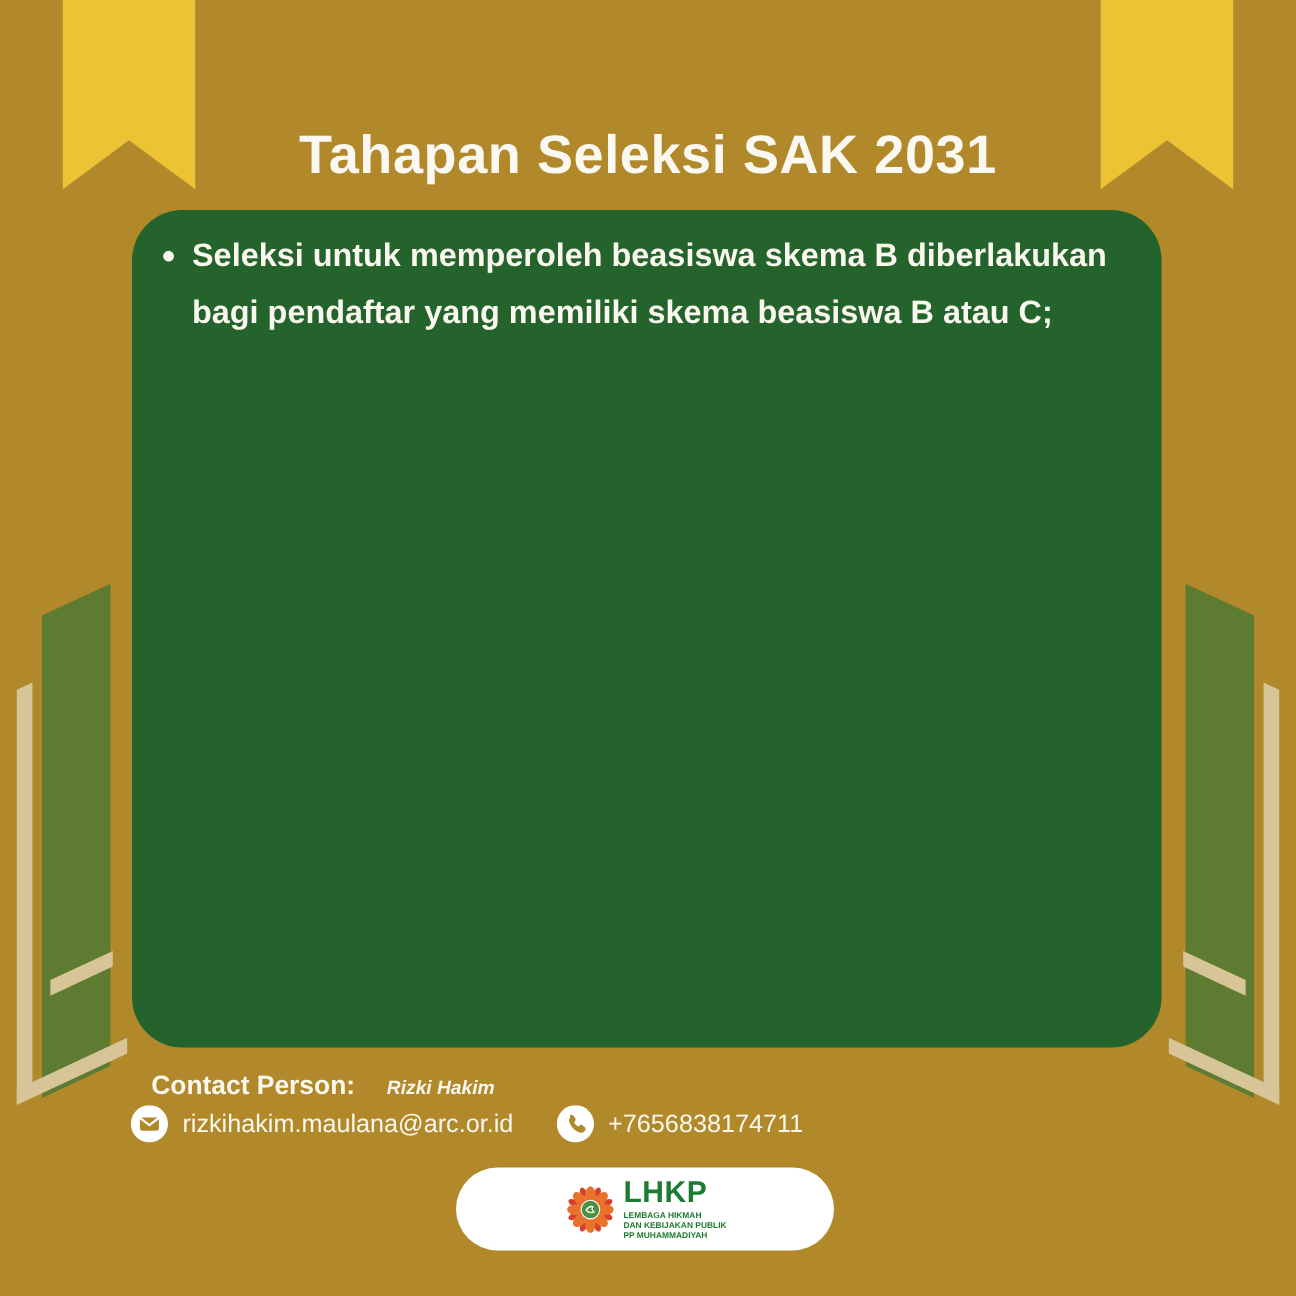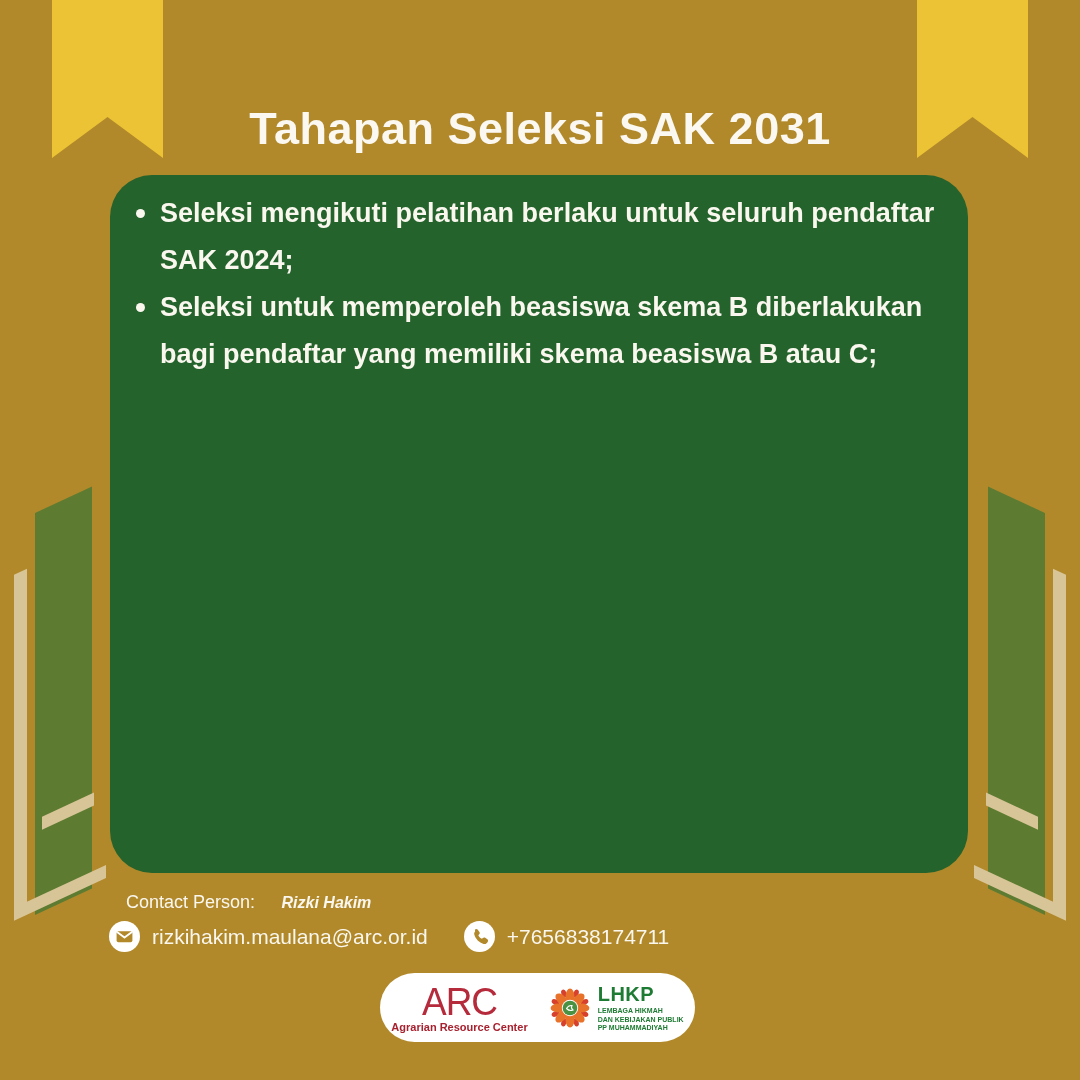--- a/index.html
+++ b/index.html
@@ -38,39 +38,39 @@
   .door{position:absolute;top:470px;width:120px;height:480px;pointer-events:none;}
   .door.left{left:0;}
   .door.right{left:960px;transform:scaleX(-1);}
   .door-skew{position:absolute;inset:0;transform:skewY(-25deg);transform-origin:35px 0;}
   .door-skew .olive{position:absolute;left:35px;top:43px;width:57px;height:402px;background:#5E7C31;}
   .door-skew .tan-v{position:absolute;left:14px;top:95px;width:13px;height:345px;background:#D8C597;}
   .door-skew .tan-s{position:absolute;left:42px;top:350px;width:52px;height:13px;background:#D8C597;}
   .door-skew .tan-l{position:absolute;left:14px;top:428px;width:92px;height:13px;background:#D8C597;}
   
   .contact-line1{position:absolute;left:126px;top:892px;color:#FAF7EF;}
-  .contact-label{font-size:18px;font-weight:normal;}
+  .contact-label{font-size:22px;font-weight:bold;}
   .contact-name{font-size:16px;font-weight:bold;font-style:italic;margin-left:22px;}
   .contact-line2{position:absolute;left:109px;top:921px;display:flex;align-items:center;color:#FAF7EF;}
   .cicon{width:31px;height:31px;flex:0 0 auto;}
   .contact-email{font-size:21px;margin-left:12px;}
   .contact-phone{font-size:21px;margin-left:12px;}
   .phone-group{display:flex;align-items:center;margin-left:36px;}
   
   .logo-pill{
     position:absolute;left:380px;top:973px;width:315px;height:69px;background:#FFFFFF;
     border-radius:35px;display:flex;align-items:center;justify-content:center;gap:20px;
   }
   .arc-logo{display:flex;flex-direction:column;align-items:center;line-height:1;}
   .arc-acronym{color:#B52B3C;font-size:37px;font-weight:normal;letter-spacing:-1px;transform:scaleY(1.05);}
   .arc-name{color:#A8212F;font-size:11px;font-weight:bold;margin-top:2px;white-space:nowrap;}
   .lhkp-logo{display:flex;align-items:center;gap:6px;}
   .lhkp-flower{width:44px;height:44px;flex:0 0 auto;}
   .lhkp-text{display:flex;flex-direction:column;line-height:1;}
-  .lhkp-acronym{color:#1E7B33;font-size:20px;font-weight:bold;letter-spacing:.5px;}
+  .lhkp-acronym{color:#1E7B33;font-size:25px;font-weight:bold;letter-spacing:.5px;}
   .lhkp-small{color:#1E7B33;font-size:7px;font-weight:bold;margin-top:1.5px;white-space:nowrap;}
   .lhkp-small.first{margin-top:3px;}
 </style>
 </head>
 <body>
 
 <div class="poster">
 
   <div class="ribbon left"></div>
   <div class="ribbon right"></div>
@@ -89,21 +89,20 @@
       <div class="tan-v"></div>
       <div class="tan-s"></div>
       <div class="tan-l"></div>
     </div>
   </div>
 
   <h1 class="title">Tahapan Seleksi SAK 2031</h1>
 
   <div class="card">
     <ul class="bullets">
-        <li>Seleksi mengikuti pelatihan berlaku untuk seluruh pendaftar SAK 2024;</li>
         <li>Seleksi untuk memperoleh beasiswa skema B diberlakukan bagi pendaftar yang memiliki skema beasiswa B atau C;</li>
       </ul>
   </div>
 
   <div class="contact-line1">
     <span class="contact-label">Contact Person:</span>
     <span class="contact-name">Rizki Hakim</span>
   </div>
 
   <div class="contact-line2">
@@ -117,24 +116,20 @@
     <div class="phone-group">
       <svg class="cicon" viewBox="0 0 31 31">
         <circle cx="15.5" cy="15.5" r="15.5" fill="#FFFFFF"></circle>
         <path d="M11 8.6 c.8-.8 2.1-.7 2.8.2 l1.6 2.1 c.55.75.45 1.75-.2 2.4 l-.85.85 c.75 1.6 2.05 2.9 3.65 3.65 l.85-.85 c.65-.65 1.65-.75 2.4-.2 l2.1 1.6 c.9.7 1 2 .2 2.8 l-1 1 c-.75.75-1.85 1.05-2.9.75 -4.5-1.3-8.05-4.85-9.35-9.35 -.3-1.05 0-2.15.75-2.9 z" fill="#B1892B"></path>
       </svg>
       <span class="contact-phone">+7656838174711</span>
     </div>
   </div>
 
   <div class="logo-pill">
-    <div class="arc-logo">
-      <span class="arc-acronym">ARC</span>
-      <span class="arc-name">Agrarian Resource Center</span>
-    </div>
     <div class="lhkp-logo">
       <svg class="lhkp-flower" viewBox="0 0 44 44">
         <g fill="#D6402D">
           <g transform="rotate(22.5 22 22)">
               <ellipse cx="22" cy="6.5" rx="2.6" ry="4.2"></ellipse>
             </g>
           <g transform="rotate(67.5 22 22)">
               <ellipse cx="22" cy="6.5" rx="2.6" ry="4.2"></ellipse>
             </g>
           <g transform="rotate(112.5 22 22)">

